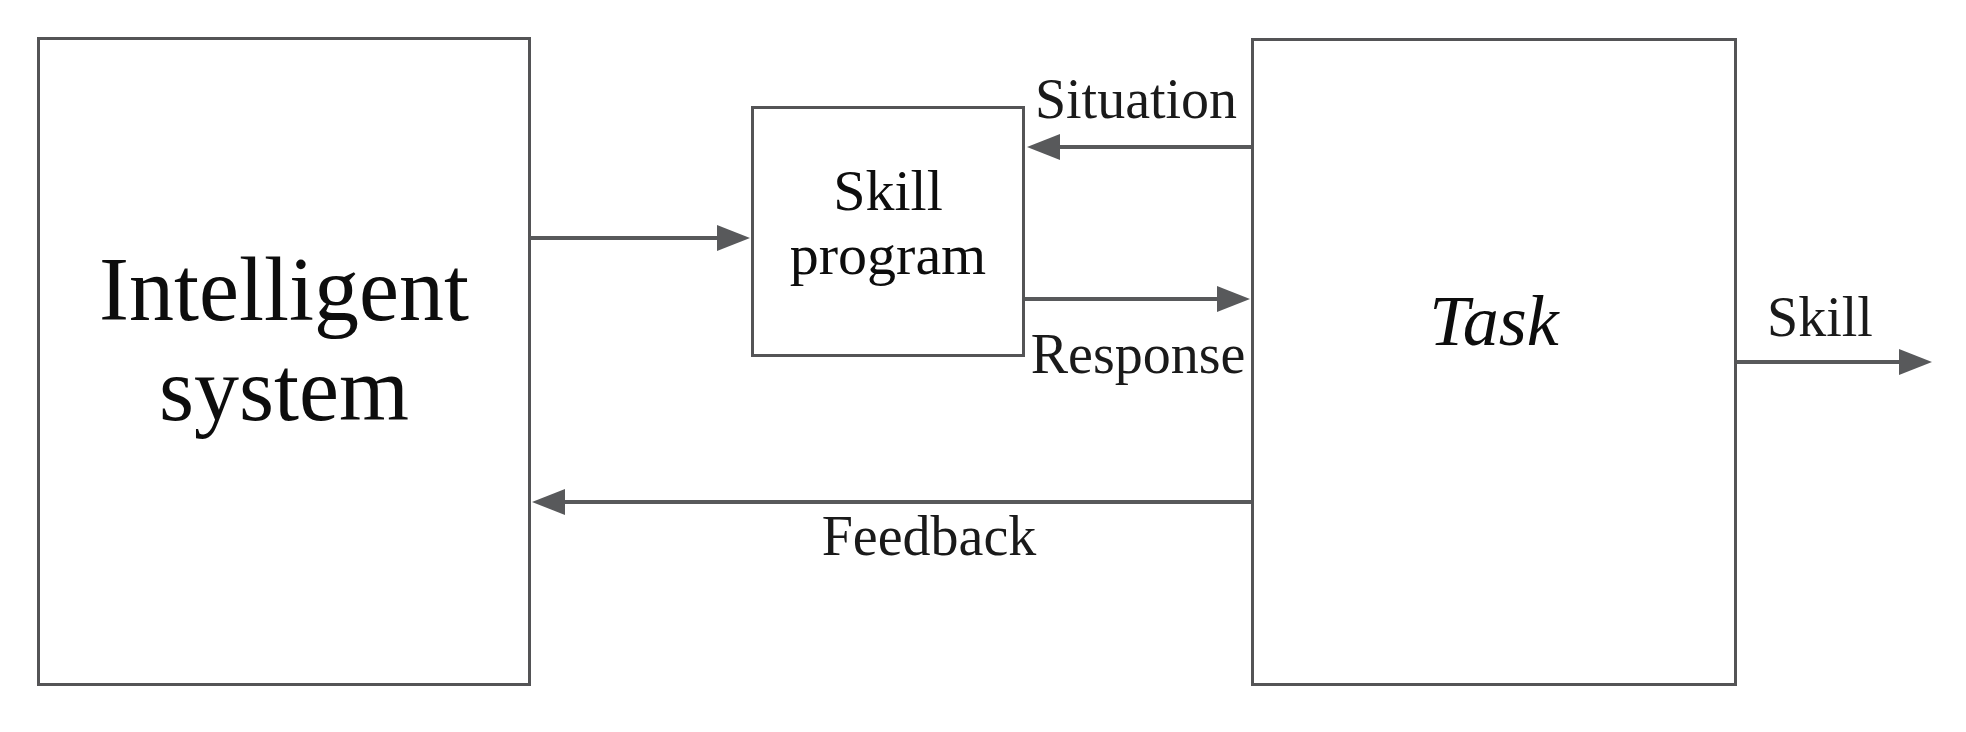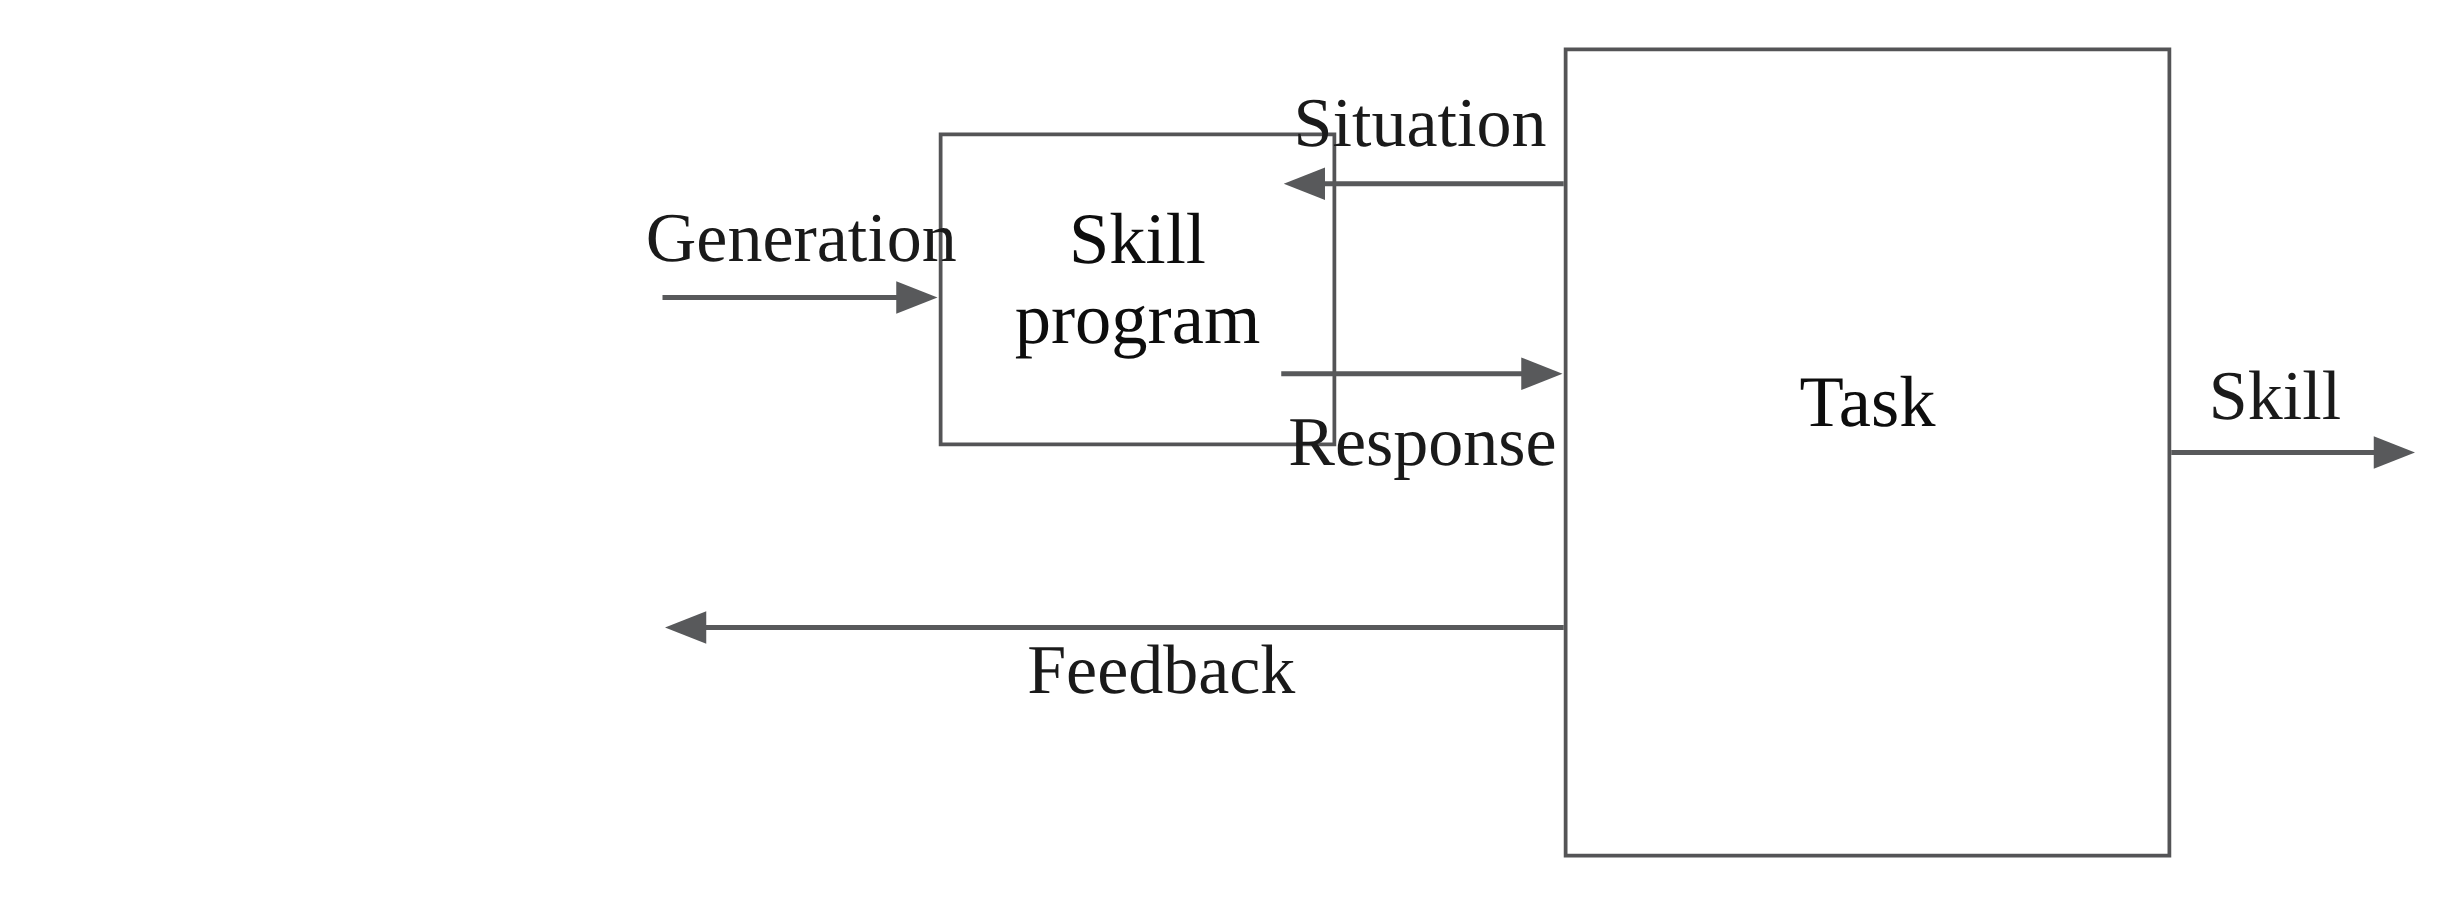--- a/index.html
+++ b/index.html
@@ -29,43 +29,44 @@
   .box-intelligent {
     left: 37px;
     top: 37px;
     width: 494px;
     height: 649px;
     padding-bottom: 43px;
   }
   .box-skill {
     left: 751px;
     top: 106px;
-    width: 318px;
+    width: 274px;
     height: 251px;
     padding-bottom: 18px;
   }
   .box-task {
     left: 1251px;
     top: 38px;
     width: 486px;
     height: 648px;
     padding-bottom: 80px;
   }
   .node-label {
     color: #0d0d0d;
   }
   .label-big {
     font-size: 90px;
     line-height: 1.11;
     width: 420px;
   }
   .label-task {
-    font-size: 58px;
+    font-size: 72px;
     line-height: 1.1;
     width: 440px;
+    font-style: italic;
   }
   .label-mid {
     font-size: 58px;
     line-height: 1.1;
     width: 240px;
   }
   .edge-line {
     position: absolute;
     height: 4px;
     background: #58595b;
@@ -90,32 +91,34 @@
     line-height: 1;
     white-space: nowrap;
     color: #1a1a1a;
   }
 </style>
 </head>
 <body>
 
 <div class="canvas">
 
+  <div class="box box-intelligent">
+    <div class="node-label label-big">Intelligent system</div>
+  </div>
 
   <div class="box box-skill">
     <div class="node-label label-mid">Skill program</div>
   </div>
 
   <div class="box box-task">
     <div class="node-label label-task">Task</div>
   </div>
 
   <div class="edge-line" style="left:530px; top:236px; width:188px;"></div>
   <div class="arrowhead right" style="left:717px; top:225px;"></div>
-  <div class="edge-label" style="left:641px; top:163px;">Generation</div>
 
   <div class="edge-line" style="left:1060px; top:145px; width:191px;"></div>
   <div class="arrowhead left" style="left:1027px; top:134px;"></div>
   <div class="edge-label" style="left:1136px; top:71px;">Situation</div>
 
   <div class="edge-line" style="left:1025px; top:297px; width:193px;"></div>
   <div class="arrowhead right" style="left:1217px; top:286px;"></div>
   <div class="edge-label" style="left:1138px; top:326px;text-align:right;">Response</div>
 
   <div class="edge-line" style="left:564px; top:500px; width:687px;"></div>

